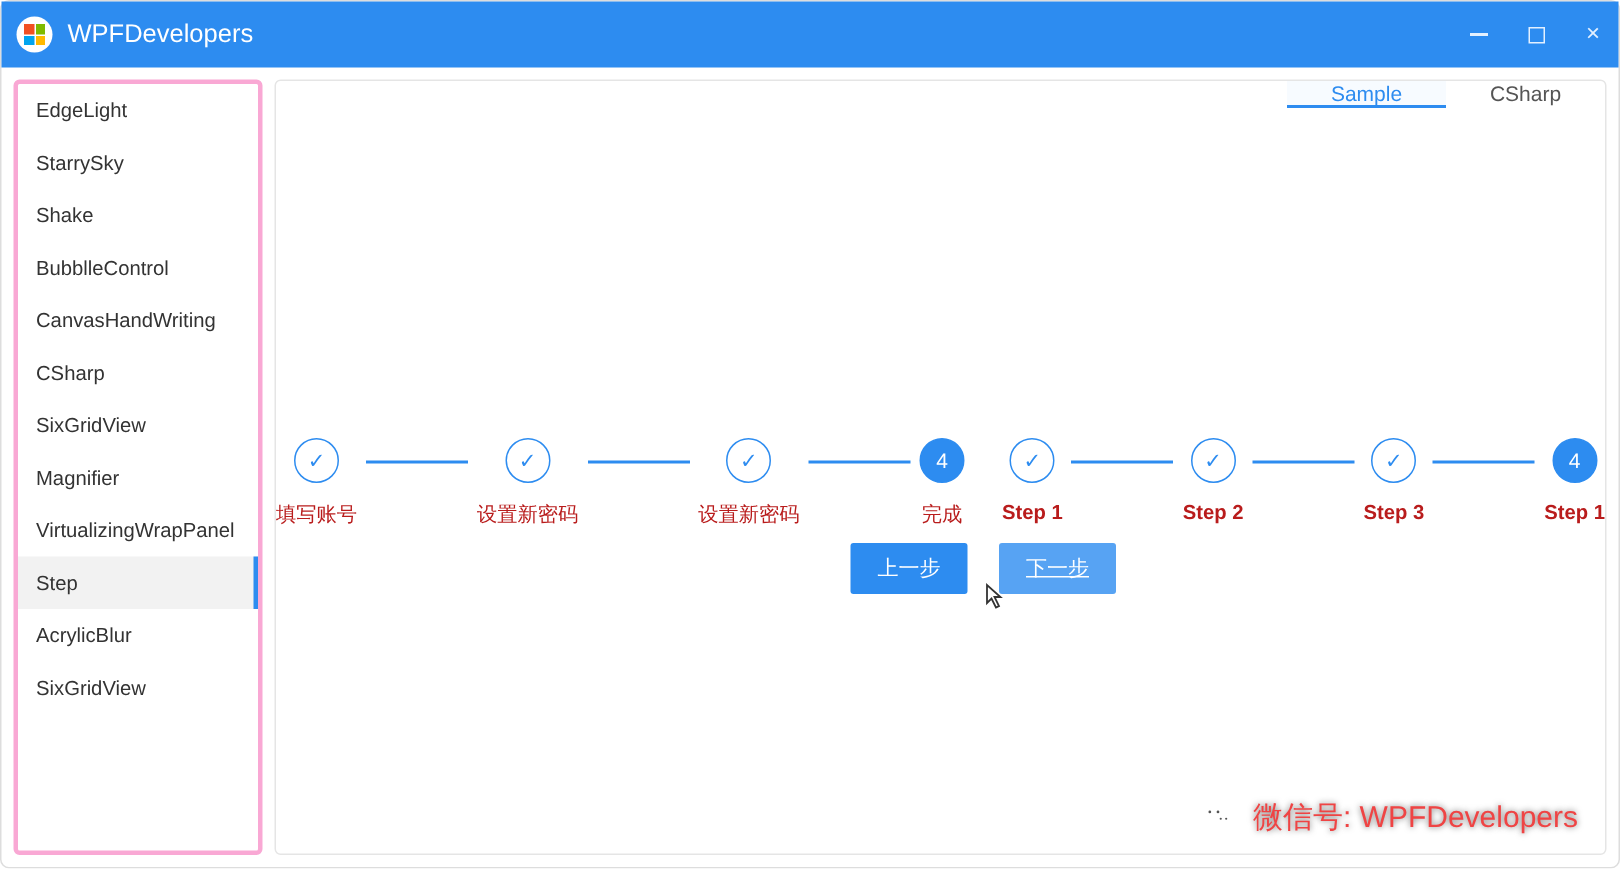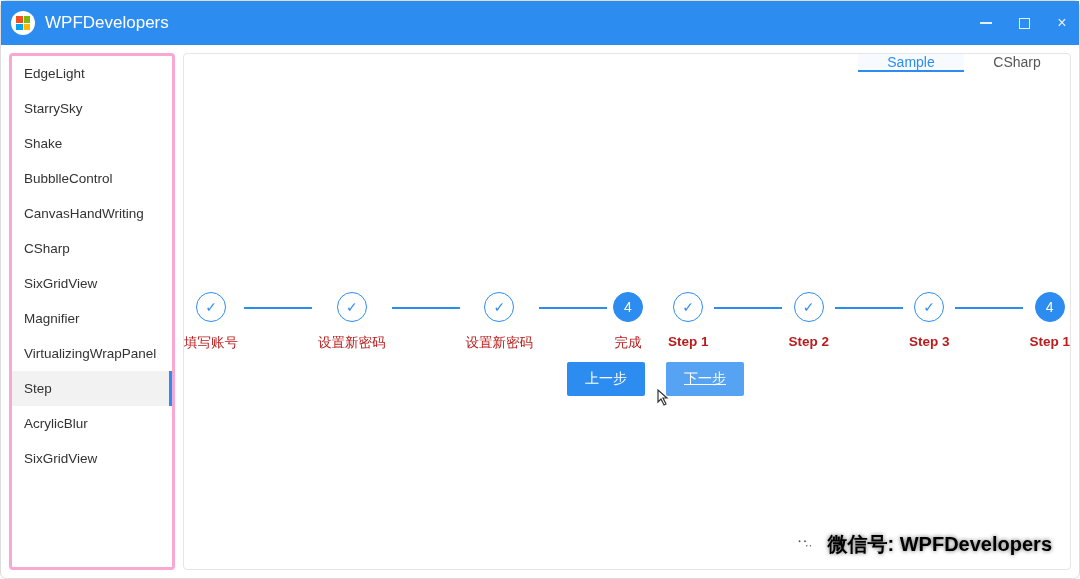--- a/index.html
+++ b/index.html
@@ -31,21 +31,21 @@
   .circle { width:30px; height:30px; border-radius:50%; border:1.5px solid #2d8cf0; background:#fff; display:flex; align-items:center; justify-content:center; color:#2d8cf0; font-size:14px; }
   .circle.filled { background:#2d8cf0; color:#fff; border-color:#2d8cf0; font-weight:500; }
   .step-label { margin-top:12px; font-size:13.5px; color:#b91c1c; white-space:nowrap; }
   .step-label.bold { font-weight:700; }
   .connector { width:68px; height:1.5px; background:#2d8cf0; margin:0 6px; margin-top:15px; }
   .gap { width:46px; }
   .buttons { position:absolute; left:352px; top:260px; display:flex; gap:21px;padding-left:31px; }
   .btn { width:78px; height:34px; border:none; background:#2d8cf0; color:#fff; font-size:14px; cursor:pointer; border-radius:2px; }
   .btn.hover { background:#57a3f3;text-decoration:underline; }
   .cursor { position:absolute; left:468px; top:286px; font-size:18px; color:#333; pointer-events:none; }
-  .watermark { position:absolute; right:18px; bottom:10px; display:flex; align-items:center; gap:8px; color:#000000; font-size:20px; text-shadow:0 0 4px rgba(0,0,0,.6); font-weight:700; }
+  .watermark { position:absolute; right:18px; bottom:10px; display:flex; align-items:center; gap:8px; color:#ef4444; font-size:20px; text-shadow:0 0 4px rgba(0,0,0,.6); font-weight:400; }
   .wechat-icon { width:30px; height:30px; border-radius:6px; background:rgba(255,255,255,.25); display:flex; align-items:center; justify-content:center; }
 </style>
 </head>
 <body>
 
 <div class="window">
   <div class="titlebar">
     <div class="logo">
       <div class="logo-inner">
           <span></span>

